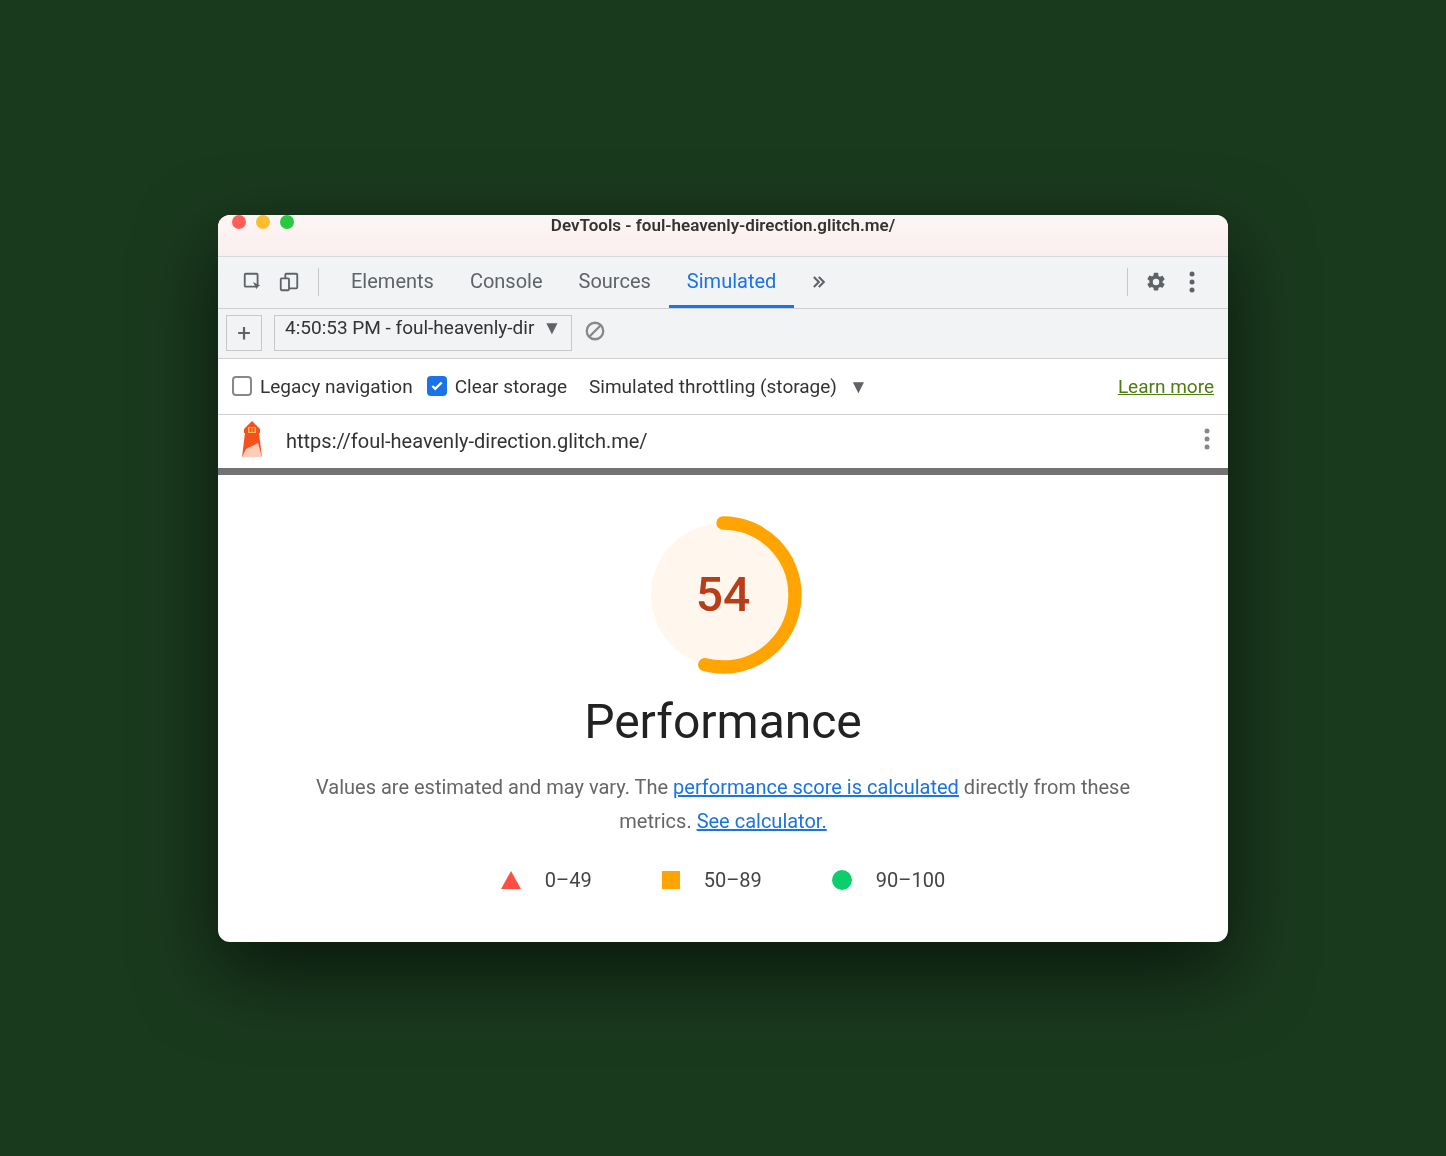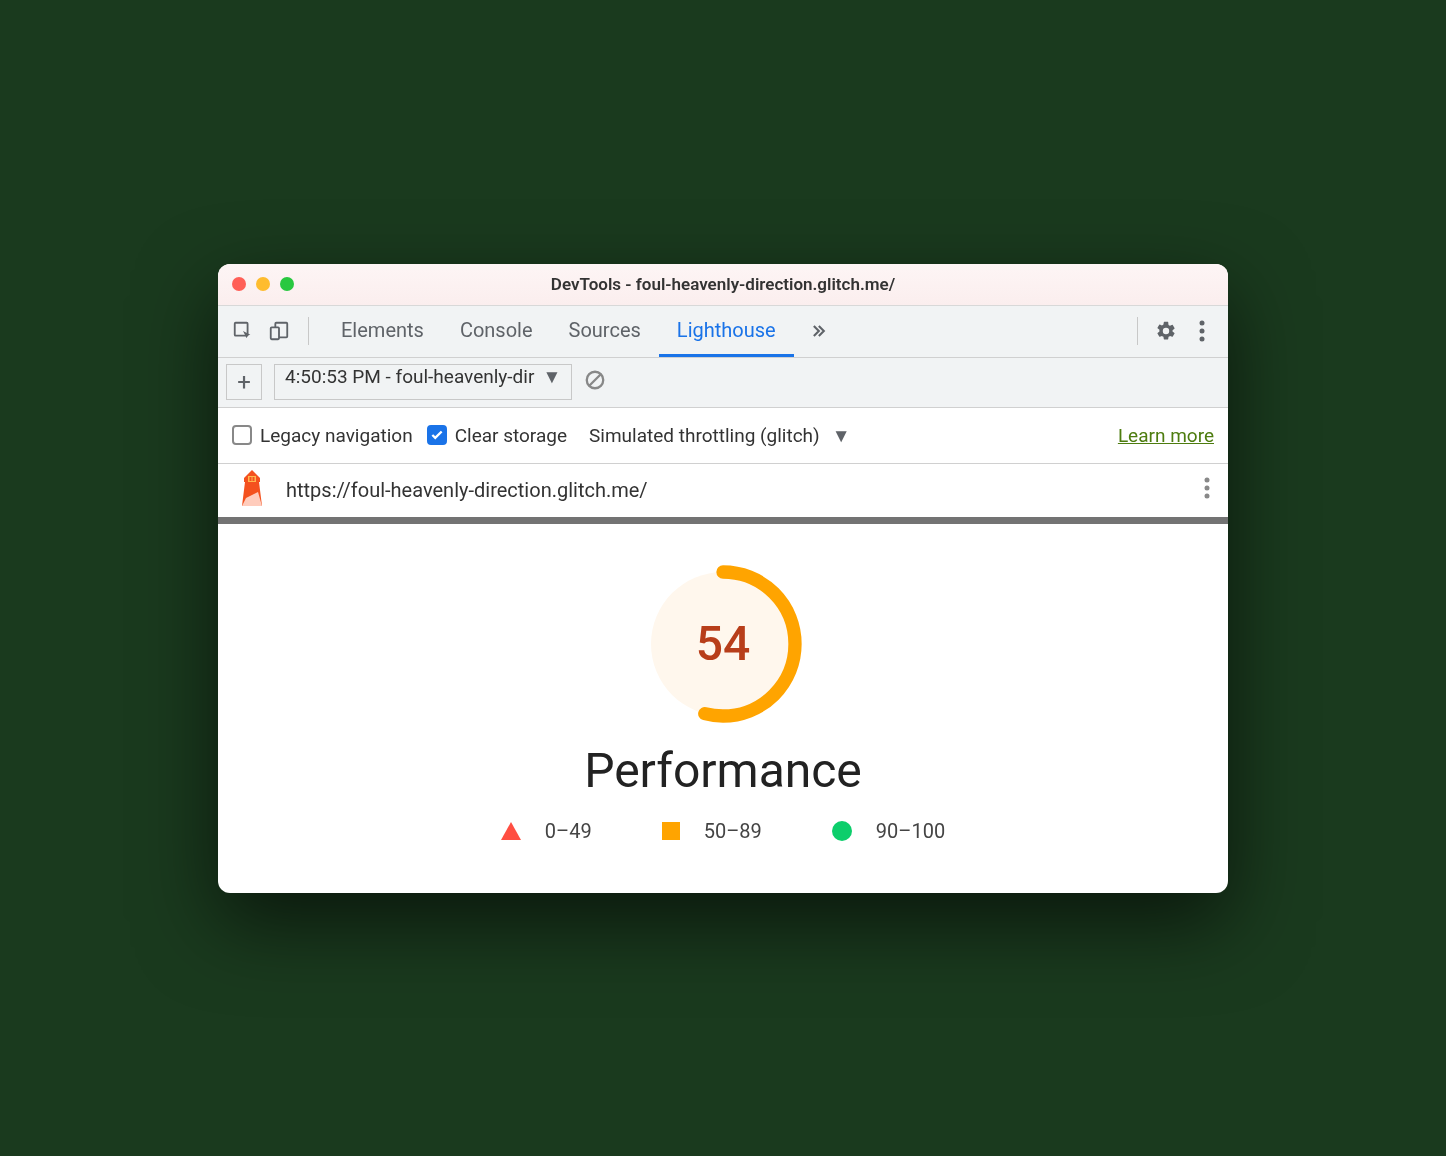--- a/index.html
+++ b/index.html
@@ -16,22 +16,21 @@
     width: 1010px;
     background: #fff;
     border-radius: 12px;
     box-shadow: 0 30px 80px rgba(0,0,0,0.6);
     overflow: hidden;
   }
   .titlebar {
     background: linear-gradient(#fdf5f5, #fbeeee);
     height: 42px;
     display: flex;
-    align-items: center;
-    padding: 8px 14px;
+    padding: 0 14px;
     border-bottom: 1px solid #d8d8d8;
     position: relative;
   }
   .traffic { display: flex; gap: 10px; }
   .traffic-dot { width: 14px; height: 14px; border-radius: 50%; }
   .dot-red { background: #ff5f57; }
   .dot-yellow { background: #febc2e; }
   .dot-green { background: #28c840; }
   .titlebar-title {
     position: absolute;
@@ -40,21 +39,21 @@
     font-size: 17px;
     font-weight: 600;
     color: #333;
     pointer-events: none;
   }
   .tabbar {
     display: flex;
     align-items: center;
     height: 52px;
     border-bottom: 1px solid #d0d0d0;
-    padding: 0 10px;
+    padding: 0 20px;
     background: #f1f3f4;
     gap: 6px;
   }
   .tool-icon {
     width: 30px; height: 30px;
     display: flex; align-items: center; justify-content: center;
     color: #5f6368;
     cursor: pointer;
   }
   .vsep { width: 1px; height: 28px; background: #c8c8c8; margin: 0 8px; }
@@ -198,21 +197,21 @@
       <svg width="22" height="22" viewBox="0 0 24 24" fill="none" stroke="currentColor" stroke-width="2">
           <rect x="8" y="3" width="13" height="16" rx="1"></rect>
           <rect x="3" y="8" width="9" height="13" rx="1" fill="#f1f3f4"></rect>
         </svg>
     </div>
     <div class="vsep"></div>
     <div class="tabs">
       <div class="tab">Elements</div>
       <div class="tab">Console</div>
       <div class="tab">Sources</div>
-      <div class="tab active">Lighthouse</div>
+      <div class="tab active">Simulated</div>
     </div>
     <div class="more-tabs">
       <svg width="20" height="20" viewBox="0 0 24 24" fill="none" stroke="currentColor" stroke-width="2.5">
           <path d="M7 6l6 6-6 6"></path>
           <path d="M13 6l6 6-6 6"></path>
         </svg>
     </div>
     <div class="tabbar-right">
       <div class="vsep"></div>
       <div class="gear">
@@ -251,21 +250,21 @@
     </label>
     <label class="opt-label">
       <span class="cbx checked">
         <svg width="14" height="14" viewBox="0 0 24 24" fill="none" stroke="currentColor" stroke-width="4">
             <path d="M4 12l5 5L20 6"></path>
           </svg>
       </span>
       <span>Clear storage</span>
     </label>
     <div class="throt">
-      <span>Simulated throttling (glitch)</span>
+      <span>Simulated throttling (storage)</span>
       <span class="caret-down">▼</span>
     </div>
     <a class="learn-link">Learn more</a>
   </div>
 
   <div class="urlbar">
     <span class="lighthouse-icon">
       <svg width="32" height="40" viewBox="0 0 32 40">
           <path d="M16 2 L24 10 L24 14 L8 14 L8 10 Z" fill="#f4511e"></path>
           <rect x="12" y="8" width="8" height="6" fill="#ffb74d"></rect>
@@ -287,20 +286,23 @@
 
   <div class="report">
     <div class="gauge-wrap">
       <div class="gauge-bg"></div>
       <svg class="gauge-svg" viewBox="0 0 120 120">
         <circle id="gauge-arc" cx="60" cy="60" r="54" fill="none" stroke="#ffa400" stroke-width="10" stroke-linecap="round" transform="rotate(-90 60 60)" stroke-dasharray="183.21768355735674 339.29200658769764"></circle>
       </svg>
       <div class="gauge-score">54</div>
     </div>
     <h2 class="perf-title">Performance</h2>
+    <p class="perf-desc">
+      <span>Values are estimated and may vary. The </span><a>performance score is calculated</a><span> directly from these metrics. </span><a>See calculator.</a>
+    </p>
     <div class="legend">
       <div class="leg-item">
         <span class="leg-shape">
           <svg width="20" height="18" viewBox="0 0 20 18">
               <path d="M10 0 L20 18 L0 18 Z" fill="#ff4e42"></path>
             </svg>
         </span>
         <span>0–49</span>
       </div>
       <div class="leg-item">

